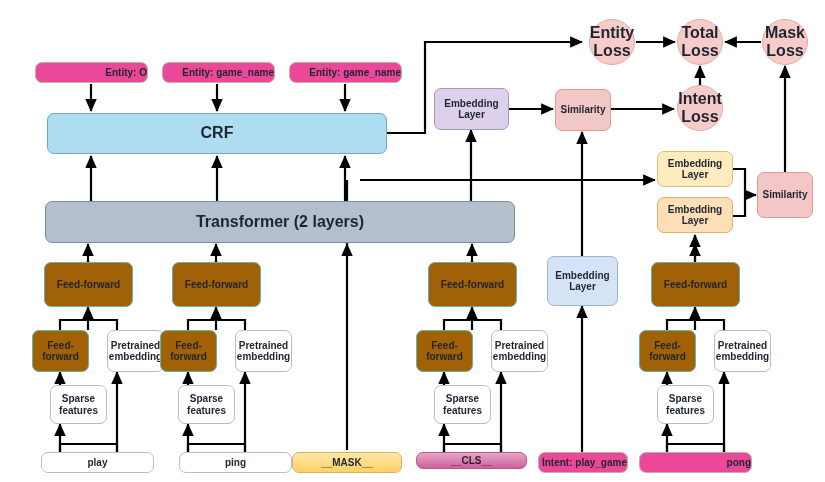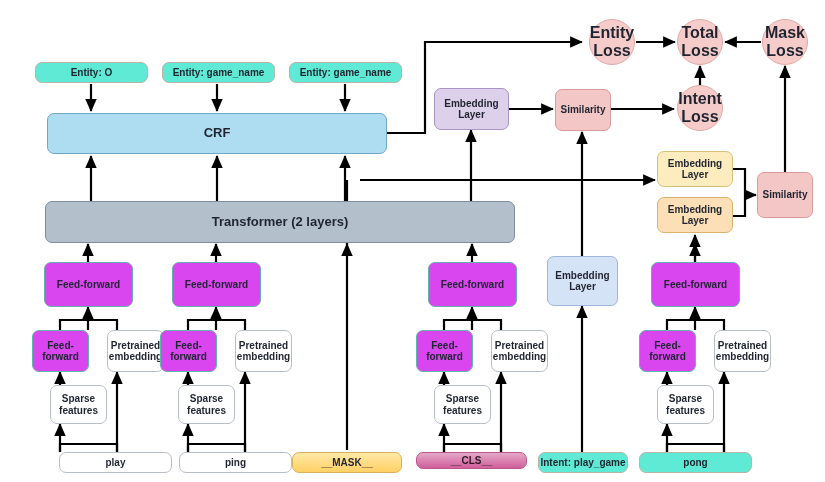--- a/index.html
+++ b/index.html
@@ -4,26 +4,26 @@
 <style>
   html,body{margin:0;padding:0;background:#ffffff;}
   body{width:825px;height:482px;font-family:"Liberation Sans",sans-serif;}
   #stage{position:relative;width:825px;height:482px;overflow:hidden;background:#fff;}
   svg#wires{position:absolute;left:0;top:0;width:825px;height:482px;pointer-events:none;}
   .node{position:absolute;box-sizing:border-box;display:flex;align-items:center;
         justify-content:center;text-align:center;color:#1f2430;font-weight:bold;
         line-height:1.15;border-radius:7px;border:1px solid #9aa2ad;}
   .lbl{display:block;}
   .f10{font-size:10px;}
-  .f11{font-size:13px;}
+  .f11{font-size:16px;}
   .white{background:#ffffff;border-color:#b8bec7;margin-left:18px;}
-  .cream{background:#5eead4;border-color:#b9b4a5;}
+  .cream{background:#ec4899;border-color:#b9b4a5;justify-content:flex-end;}
   .blue{background:#aedcf0;border-color:#6fa8c4;}
   .gray{background:#b3c0cc;border-color:#7f8e9c;}
-  .teal{background:#d946ef;border-color:#63b3ae;align-items:center;}
+  .teal{background:#a16207;border-color:#63b3ae;align-items:center;}
   .purple{background:#ddd0ea;border-color:#a994c2;}
   .pink{background:#f4c7c7;border-color:#dc9b9b;}
   .yellow{background:#fcecbe;border-color:#d9bf7d;}
   .orange{background:#fcdfb6;border-color:#dcb26f;}
   .lblue{background:#d5e3f7;border-color:#9fb6d8;}
   .mask{background:linear-gradient(180deg,#ffe9a8 0%,#ffd064 100%);border-color:#d9b35a;}
   .cls{background:linear-gradient(180deg,#e5a8c8 0%,#cf5f9b 100%);border-color:#b9578c;}
   .circle{position:absolute;box-sizing:border-box;border-radius:50%;
           display:flex;align-items:center;justify-content:center;text-align:center;
           background:#f6ccca;border:1px solid #e0a9a7;color:#1f2430;font-weight:bold;
@@ -156,21 +156,21 @@
 forward</span>
   </div>
   <div class="node white f10" style="left:89px;top:330px;width:57px;height:42px;white-space:pre-line;">
     <span class="lbl">Pretrained
 embedding</span>
   </div>
   <div class="node white f10" style="left:32px;top:385px;width:57px;height:39px;white-space:pre-line;">
     <span class="lbl">Sparse
 features</span>
   </div>
-  <div class="node white f10" style="left:41px;top:452px;width:113px;height:21px;">
+  <div class="node white f10" style="left:23px;top:452px;width:113px;height:21px;">
     <span class="lbl">play</span>
   </div>
 
   <div class="node teal f10" style="left:172px;top:262px;width:89px;height:45px;">
     <span class="lbl">Feed-forward</span>
   </div>
   <div class="node teal f10" style="left:160px;top:330px;width:57px;height:42px;white-space:pre-line;">
     <span class="lbl">Feed-
 forward</span>
   </div>

